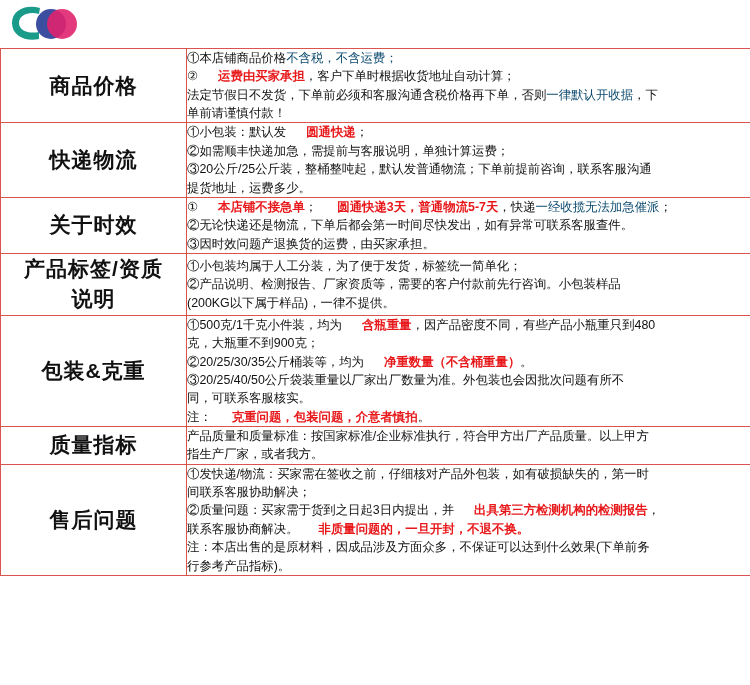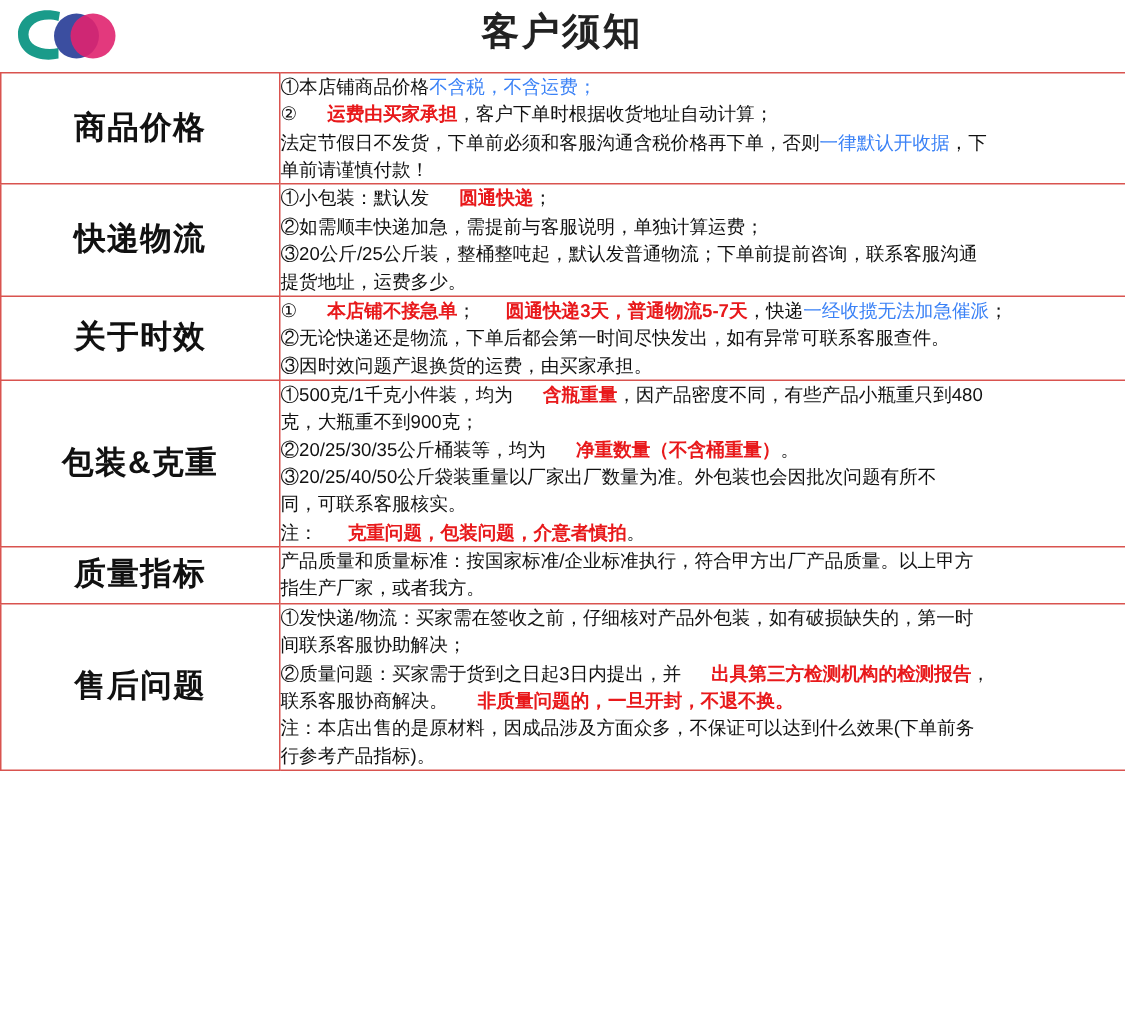--- a/index.html
+++ b/index.html
@@ -60,39 +60,38 @@
     padding: 5px 6px 6px 8px;
     font-size: 12.4px;
     line-height: 1.48;
     color: #111;
   }
   td.body .ln {
     display: block;
     white-space: normal;
     word-break: break-all;
   }
-  .red { color: #3b82f6; }
+  .red { color: #0c4a6e; }
   .rb  { color: #e8191b; font-weight: bold; padding-left: 20px; }
   .bk  { color: #111; }
 </style>
 </head>
 <body>
 
 <div id="page">
 
   <div class="header">
     <div class="logo">
       <svg width="74" height="44" viewBox="0 0 74 44" xmlns="http://www.w3.org/2000/svg">
         <path d="M34 6 C20 2, 6 8, 6 21 C6 34, 20 40, 33 37 L33 30 C23 32, 13 29, 13 21 C13 13, 23 9, 33 12 Z" fill="#1a9b8a"></path>
         <circle cx="45" cy="22" r="15" fill="#3b4ea0"></circle>
         <circle cx="56" cy="22" r="15" fill="#e0246f" opacity="0.9"></circle>
         <path d="M40 22 a15 15 0 0 0 21 13 a15 15 0 0 1 -21 -13 Z" fill="#7a2a86" opacity="0.75"></path>
       </svg>
     </div>
-    <div class="title">客户须知</div>
   </div>
 
   <table class="notice">
     <tbody>
         <tr>
           <td class="label">商品价格</td>
           <td class="body">
             <span class="ln"><span class="bk">①本店铺商品价格</span><span class="red">不含税，不含运费；</span></span>
             <span class="ln"><span class="bk">②</span><span class="rb">运费由买家承担</span><span class="bk">，客户下单时根据收货地址自动计算；</span></span>
             <span class="ln"><span class="bk">法定节假日不发货，下单前必须和客服沟通含税价格再下单，否则</span><span class="red">一律默认开收据</span><span class="bk">，下</span></span>
@@ -107,20 +106,28 @@
             <span class="ln"><span class="bk">③20公斤/25公斤装，整桶整吨起，默认发普通物流；下单前提前咨询，联系客服沟通</span></span>
             <span class="ln"><span class="bk">提货地址，运费多少。</span></span>
           </td>
         </tr>
         <tr>
           <td class="label">关于时效</td>
           <td class="body">
             <span class="ln"><span class="bk">①</span><span class="rb">本店铺不接急单</span><span class="bk">；</span><span class="rb">圆通快递3天，普通物流5-7天</span><span class="bk">，快递</span><span class="red">一经收揽无法加急催派</span><span class="bk">；</span></span>
             <span class="ln"><span class="bk">②无论快递还是物流，下单后都会第一时间尽快发出，如有异常可联系客服查件。</span></span>
             <span class="ln"><span class="bk">③因时效问题产退换货的运费，由买家承担。</span></span>
+          </td>
+        </tr>
+        <tr>
+          <td class="label">产品标签/资质<br>说明</td>
+          <td class="body">
+            <span class="ln"><span class="bk">①小包装均属于人工分装，为了便于发货，标签统一简单化；</span></span>
+            <span class="ln"><span class="bk">②产品说明、检测报告、厂家资质等，需要的客户付款前先行咨询。小包装样品</span></span>
+            <span class="ln"><span class="bk">(200KG以下属于样品)，一律不提供。</span></span>
           </td>
         </tr>
         <tr>
           <td class="label">包装&amp;克重</td>
           <td class="body">
             <span class="ln"><span class="bk">①500克/1千克小件装，均为</span><span class="rb">含瓶重量</span><span class="bk">，因产品密度不同，有些产品小瓶重只到480</span></span>
             <span class="ln"><span class="bk">克，大瓶重不到900克；</span></span>
             <span class="ln"><span class="bk">②20/25/30/35公斤桶装等，均为</span><span class="rb">净重数量（不含桶重量）</span><span class="bk">。</span></span>
             <span class="ln"><span class="bk">③20/25/40/50公斤袋装重量以厂家出厂数量为准。外包装也会因批次问题有所不</span></span>
             <span class="ln"><span class="bk">同，可联系客服核实。</span></span>

